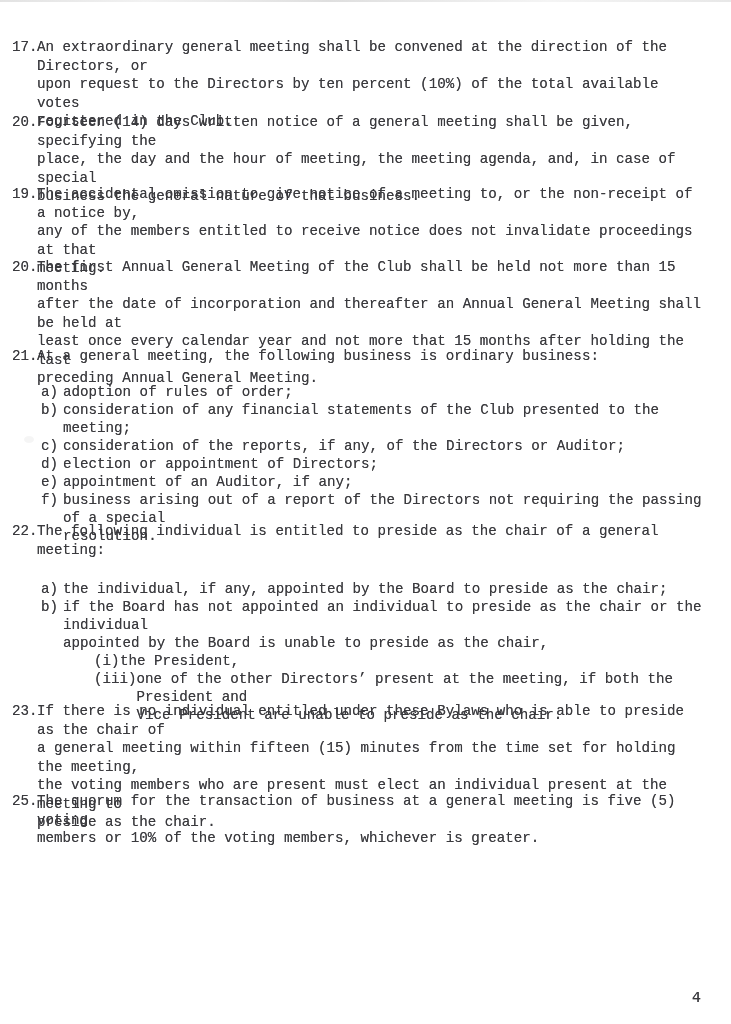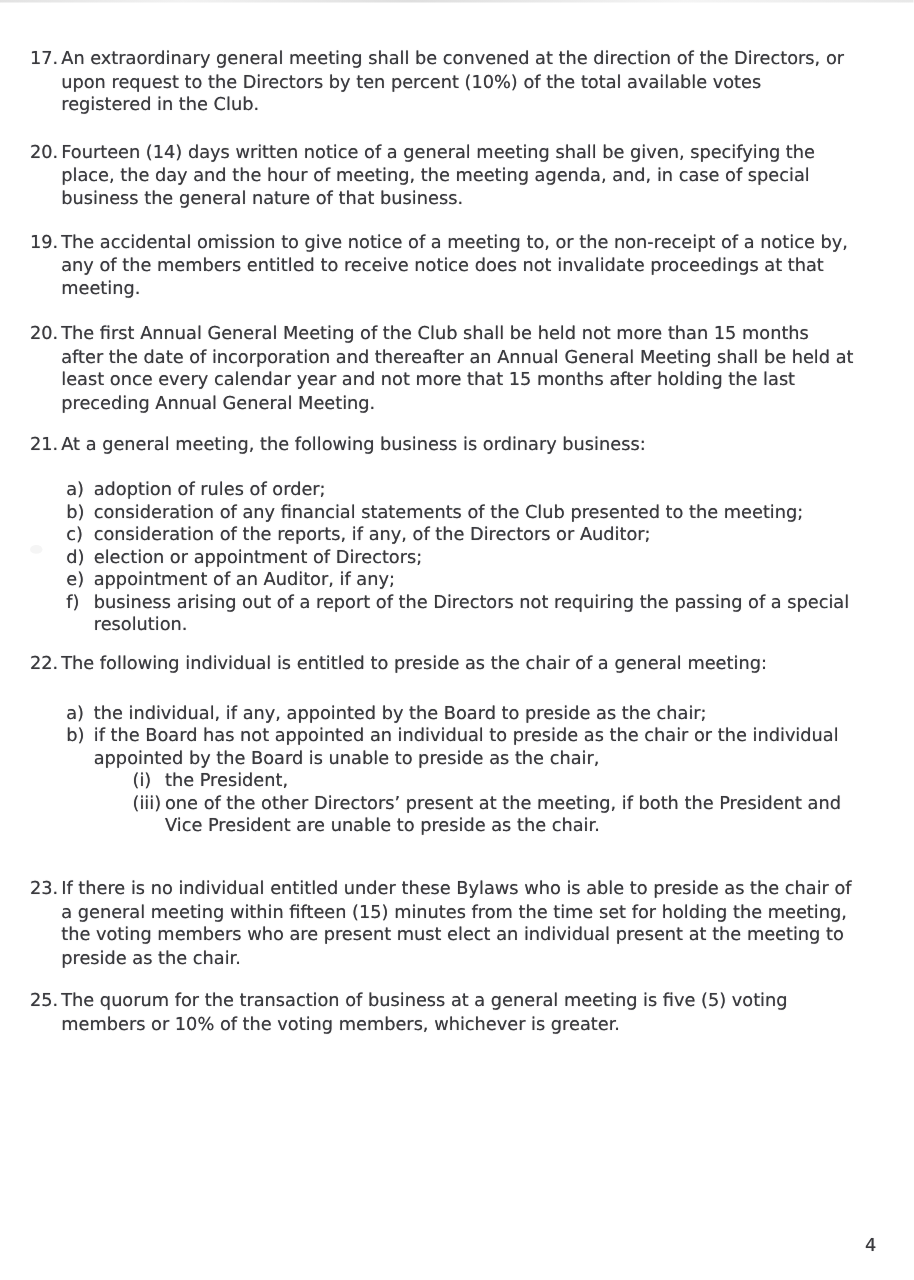--- a/index.html
+++ b/index.html
@@ -31,22 +31,23 @@
   }
   #doc {
     position: absolute;
     inset: 0;
     font-size: 14.2px;
     line-height: 18.5px;
     text-shadow: 0 0 0.6px rgba(58,58,62,0.7);
   }
   .bylaw {
     position: absolute;
-    left: 24px;
+    left: 12px;
     width: 692px;
+    font-family: Liberation Mono, monospace;
   }
   .bylaw .num {
     position: absolute;
     left: 0;
     top: 0;
   }
   .bylaw .bodywrap {
     margin-left: 25px;
   }
   .para {

